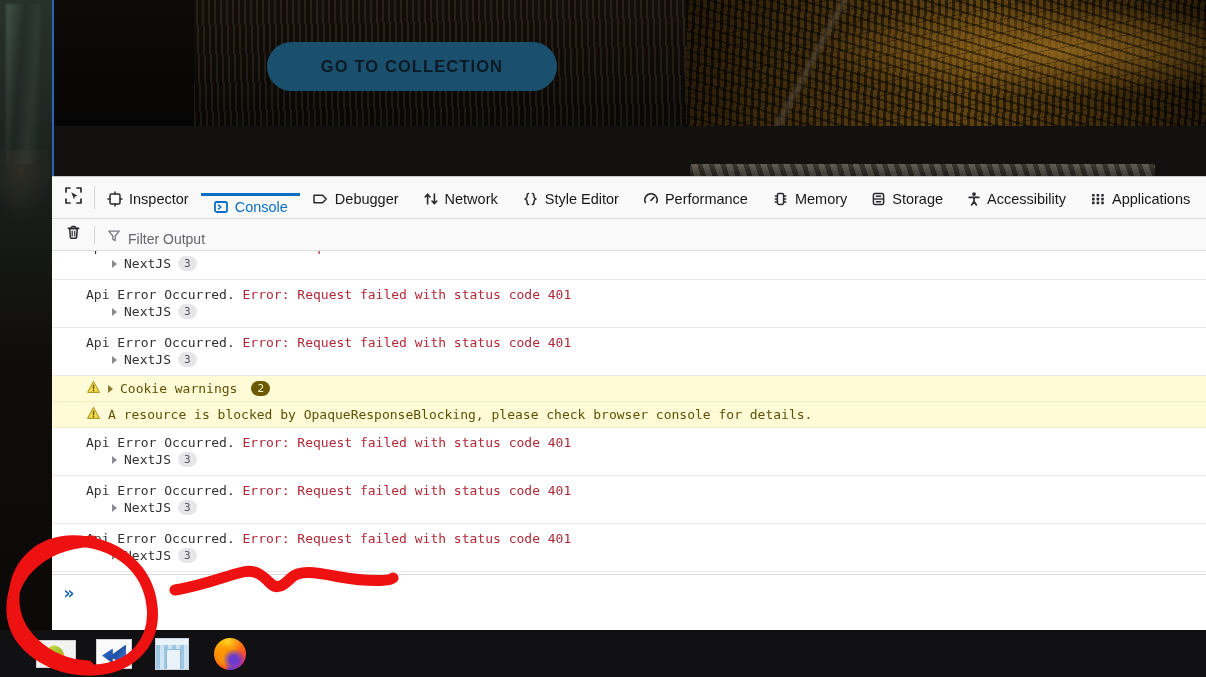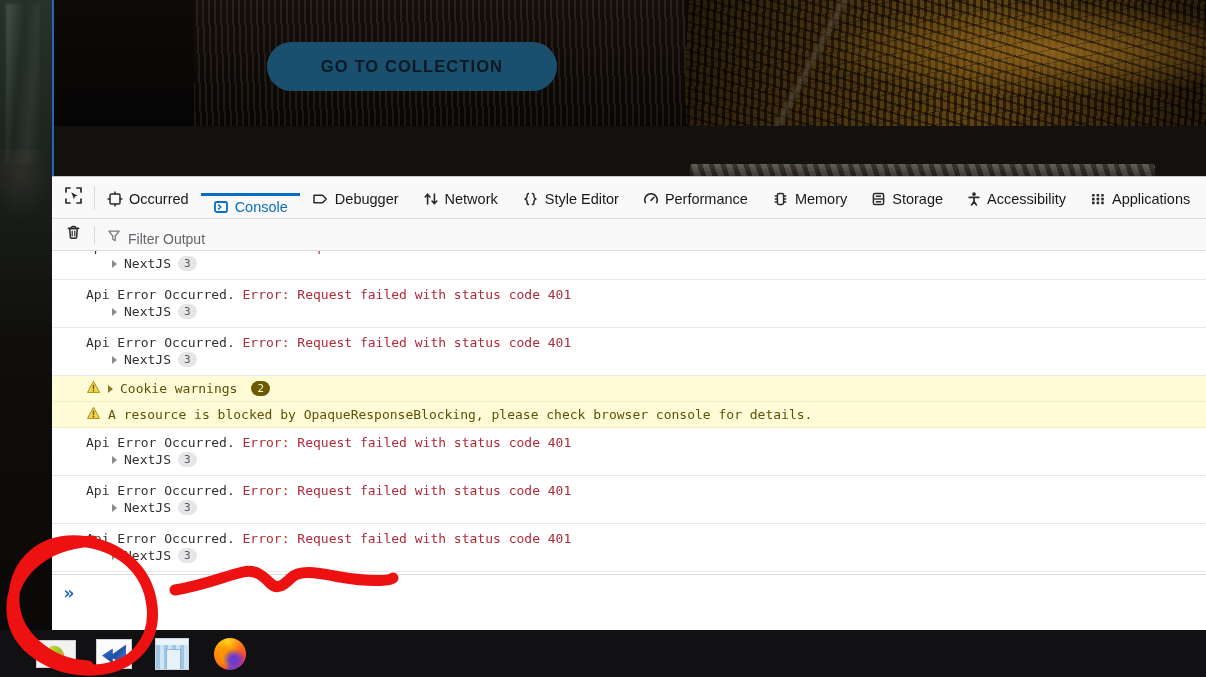--- a/index.html
+++ b/index.html
@@ -315,21 +315,21 @@
       <div class="tb-sep"></div>
       <div class="tabs">
 
         <div class="tab">
           <span>
             <svg width="16" height="16" viewBox="0 0 16 16">
               <rect x="3" y="3" width="10" height="10" rx="1.5" fill="none" stroke="#2b2b2e" stroke-width="1.5"></rect>
               <path d="M8 1v2M8 13v2M1 8h2M13 8h2" stroke="#2b2b2e" stroke-width="1.5" stroke-linecap="round"></path>
             </svg>
           </span>
-          <span class="tlabel">Occurred</span>
+          <span class="tlabel">Inspector</span>
         </div>
 
         <div class="tab active">
           <span>
             <svg width="16" height="16" viewBox="0 0 16 16">
               <rect x="2" y="3" width="12" height="10" rx="1.8" fill="none" stroke="#0a6fc2" stroke-width="1.8"></rect>
               <path d="M5.6 6.1l2.3 1.9-2.3 1.9" fill="none" stroke="#0a6fc2" stroke-width="1.6" stroke-linecap="round" stroke-linejoin="round"></path>
             </svg>
           </span>
           <span class="tlabel">Console</span>

